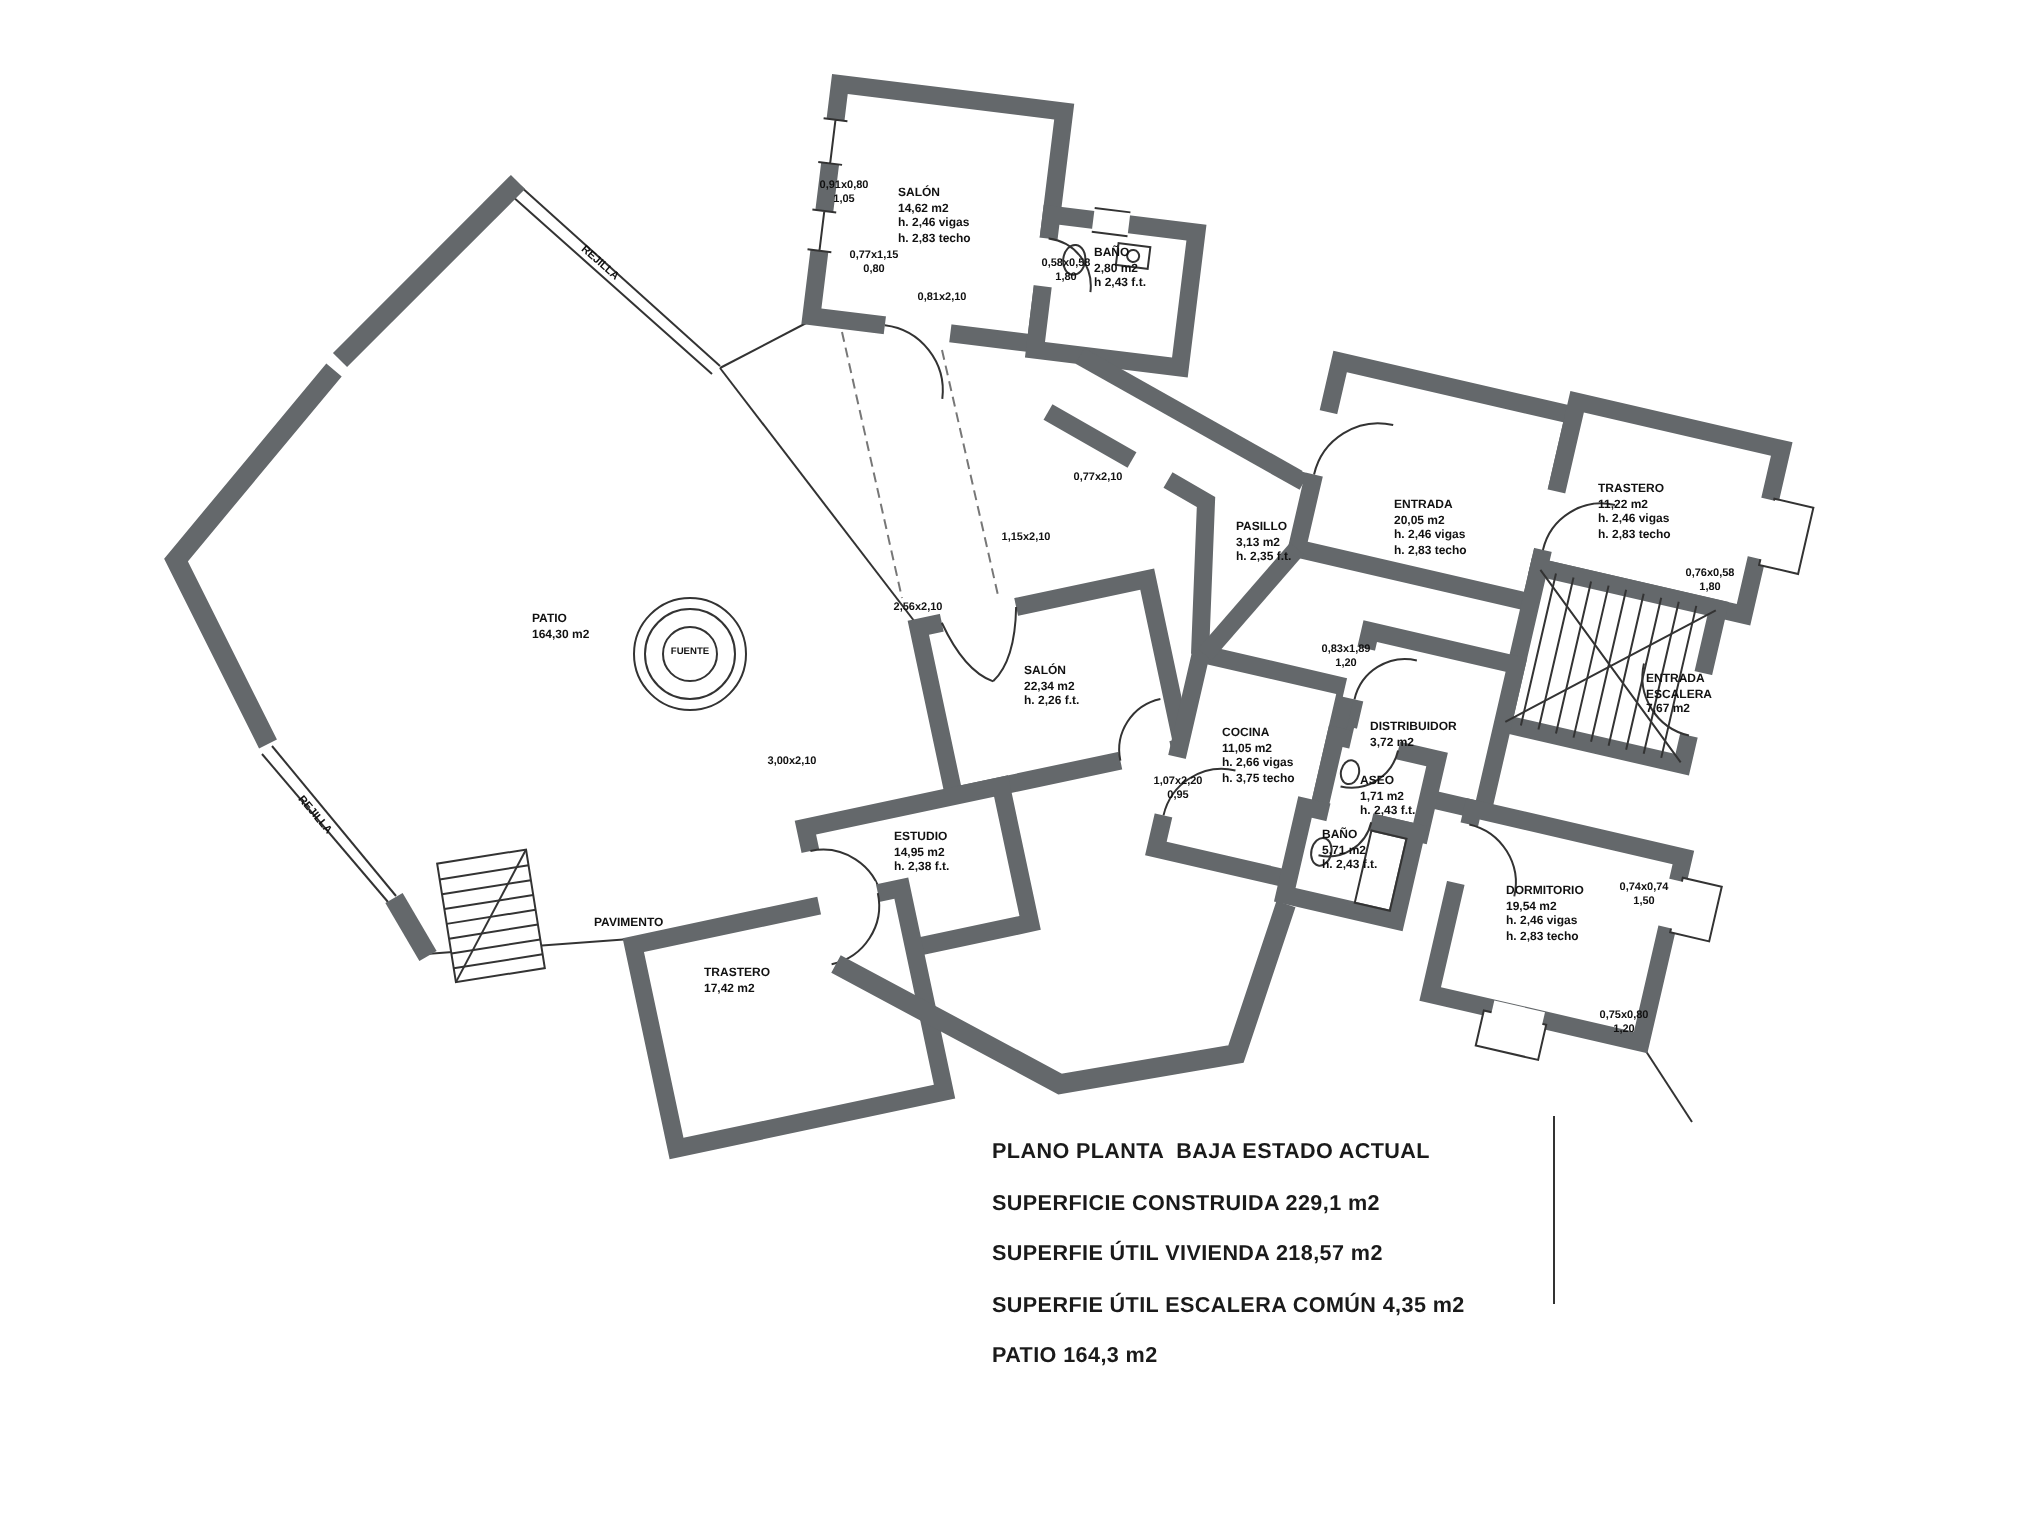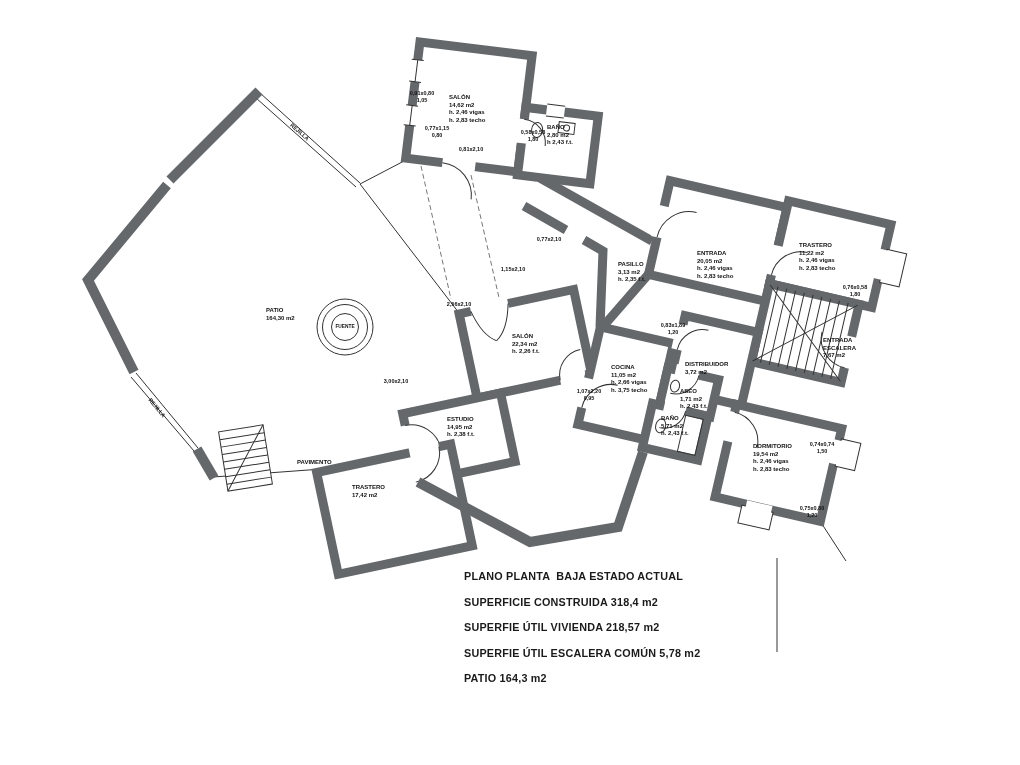--- a/index.html
+++ b/index.html
@@ -5,21 +5,21 @@
   * { margin:0; padding:0; box-sizing:border-box; }
   html,body { width:1020px; height:765px; background:#ffffff; overflow:hidden; }
   .canvas { position:relative; width:1020px; height:765px;
             font-family:"Liberation Sans", sans-serif; color:#111; }
   svg { position:absolute; left:0; top:0; }
   .label { position:absolute; font-weight:bold; color:#111; white-space:nowrap; }
   .room  { font-size:6px; line-height:7.6px; }
   .dim   { font-size:5.5px; line-height:6.6px; text-align:center; transform:translateX(-50%); }
   .center{ transform:translate(-50%,-50%); text-align:center; font-size:4.8px; }
   .rot   { font-size:5.5px; transform-origin:left top; }
-  .title-block { position:absolute; left:464px; top:570px; font-size:10.8px;
+  .title-block { position:absolute; left:496px; top:570px; font-size:10.8px;
                  font-weight:bold; letter-spacing:.2px; color:#1a1a1a; }
   .title-block div { margin-bottom:13.5px; white-space:pre; }
 </style>
 </head>
 <body>
 
 <div class="canvas">
 
 <svg width="1020" height="765" viewBox="0 0 1020 765">
 
@@ -303,19 +303,19 @@
 <div class="label dim" style="left:812px;top:505px">
       <div>0,75x0,80</div>
       <div>1,20</div>
     </div>
 
 <div class="label rot" style="left:293px;top:122px;transform:rotate(41deg)">REJILLA</div>
 <div class="label rot" style="left:152px;top:397px;transform:rotate(50deg)">REJILLA</div>
 
 <div class="title-block">
       <div>PLANO PLANTA  BAJA ESTADO ACTUAL</div>
-      <div>SUPERFICIE CONSTRUIDA 318,4 m2</div>
+      <div>SUPERFICIE CONSTRUIDA 229,1 m2</div>
       <div>SUPERFIE ÚTIL VIVIENDA 218,57 m2</div>
-      <div>SUPERFIE ÚTIL ESCALERA COMÚN 5,78 m2</div>
+      <div>SUPERFIE ÚTIL ESCALERA COMÚN 4,35 m2</div>
       <div>PATIO 164,3 m2</div>
     </div>
 
 </div>
 
 </body></html>

